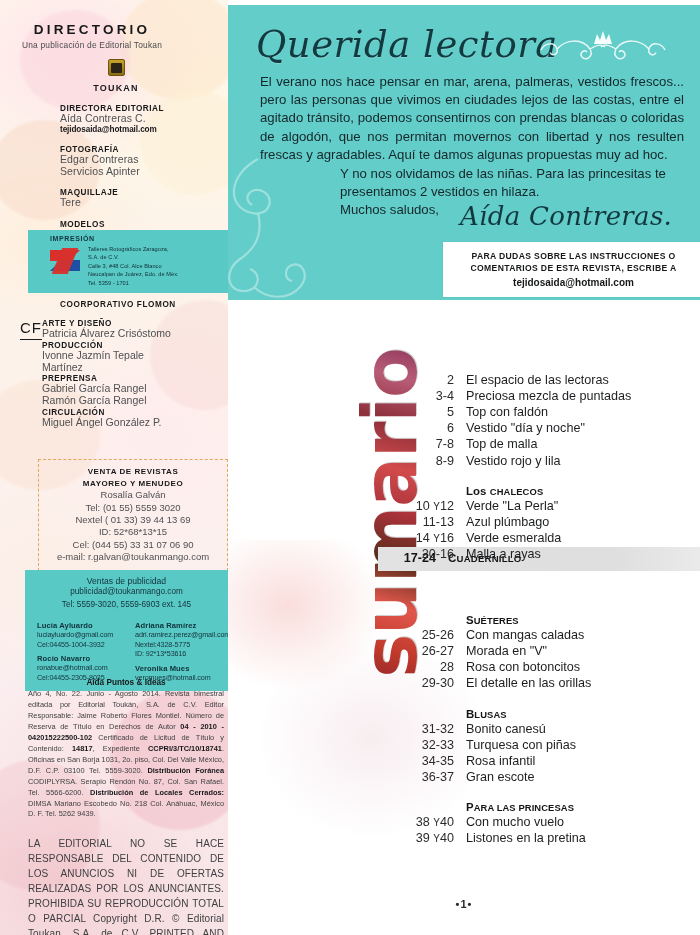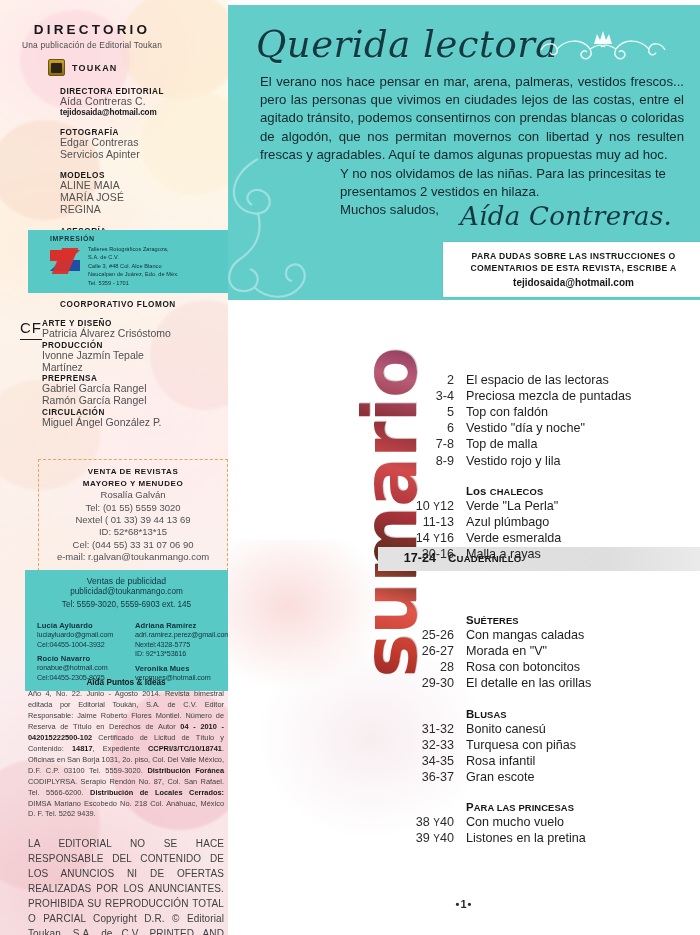--- a/index.html
+++ b/index.html
@@ -28,21 +28,21 @@
   .yarnblob{position:absolute;border-radius:50%;filter:blur(1.2px);opacity:.55;}
 
   .sb-inner{position:absolute;left:0;top:0;width:184px;}
   .dir-title{
     text-align:center;font-weight:bold;font-size:13.5px;letter-spacing:3.2px;
     color:#17181a;margin-top:22px;
   }
   .dir-sub{
     text-align:center;font-size:8.4px;color:#4a4b4d;margin-top:3px;letter-spacing:.2px;
   }
-  .toukan-row{display:flex;align-items:center;gap:7px;margin:9px 0 0 48px;}
+  .toukan-row{display:flex;align-items:center;gap:7px;margin:9px 0 0 48px;flex-direction:column;}
   .toukan-logo{
     width:15px;height:15px;border-radius:2px;
     background:linear-gradient(#c9a227,#8a6d12);
     border:1px solid #6b540c;position:relative;flex:none;
   }
   .toukan-logo:after{
     content:"";position:absolute;left:2px;top:3px;right:2px;bottom:2px;
     background:#2b2416;border-radius:1px;
   }
   .toukan-name{font-size:9px;font-weight:bold;letter-spacing:1.2px;color:#17181a;}
@@ -208,20 +208,24 @@
       <div id="credits">
           <div class="cred">
             <div class="lbl">DIRECTORA EDITORIAL</div>
             <div class="val caps">Aída Contreras C.</div>
             <div class="val mail">tejidosaida@hotmail.com</div>
           </div>
           <div class="cred">
             <div class="lbl">FOTOGRAFÍA</div>
             <div class="val caps">Edgar Contreras</div>
             <div class="val caps">Servicios Apinter</div>
+          </div>
+          <div class="cred">
+            <div class="lbl">MAQUILLAJE</div>
+            <div class="val caps">Tere</div>
           </div>
           <div class="cred">
             <div class="lbl">MODELOS</div>
             <div class="val caps">ALINE MAIA</div>
             <div class="val caps">MARÍA JOSÉ</div>
             <div class="val caps">REGINA</div>
           </div>
           <div class="cred">
             <div class="lbl">ASESORÍA</div>
             <div class="val caps">Leticia Solís</div>

